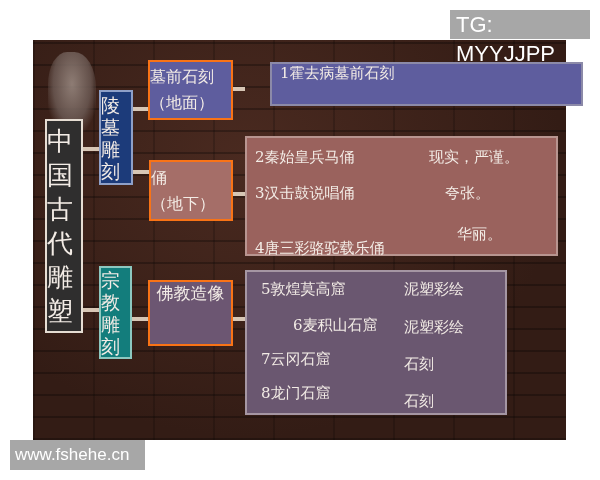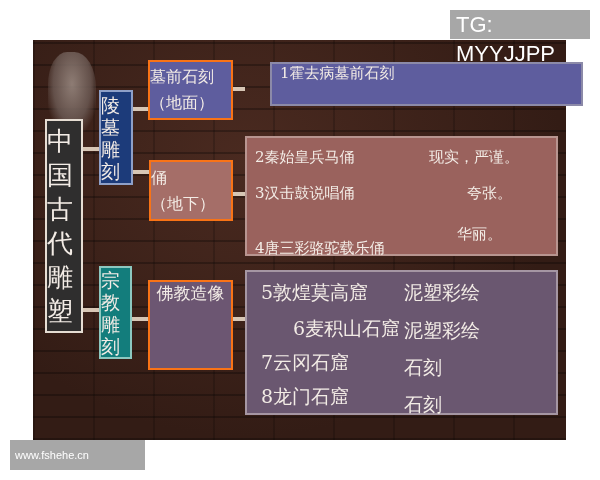--- a/index.html
+++ b/index.html
@@ -16,29 +16,29 @@
   .box{position:absolute;box-sizing:border-box;border:2px solid #f97316;color:#f3ece6;
     display:flex;align-items:flex-start;justify-content:center;text-align:center;}
   .vert{flex-direction:column;line-height:1.1;}
   .root{left:45px;top:119px;width:38px;height:214px;background:#2f2e2e;font-size:26px;border-color:#e6ddd3;}
   .root span{display:block;line-height:34px;}
   .tomb{left:99px;top:90px;width:34px;height:95px;background:#1c3b7a;font-size:19px;border-color:#8ea0c8;}
   .tomb span,.relig span{display:block;line-height:22px;}
   .relig{left:99px;top:266px;width:33px;height:93px;background:#137d7c;font-size:19px;border-color:#8cc8c0;}
   .n-ground{left:148px;top:60px;width:85px;height:60px;background:#5e5d9e;font-size:16px;flex-direction:column;line-height:26px;}
   .n-under{left:149px;top:160px;width:84px;height:61px;background:#a56e68;font-size:16px;flex-direction:column;line-height:26px;}
-  .n-buddha{left:148px;top:280px;width:85px;height:90px;background:#6c5672;font-size:17px;}
+  .n-buddha{left:148px;top:280px;width:85px;height:66px;background:#6c5672;font-size:17px;}
   .d-ground{left:245px;top:62px;width:313px;height:44px;background:#5e5d9e;border-color:#8c8aa8;font-size:15px;justify-content:flex-start;padding-left:8px;margin-left:25px;}
   .d-under{left:245px;top:136px;width:313px;height:120px;background:#9a625d;border-color:#b89590;font-size:15px;display:block;padding:1px;}
-  .d-buddha{left:245px;top:270px;width:313px;height:145px;background:#6a5770;border-color:#a596a3;font-size:19px;display:block;padding:0;}
+  .d-buddha{left:245px;top:270px;width:262px;height:145px;background:#6a5770;border-color:#a596a3;font-size:15px;display:block;padding:0;}
   .row{position:absolute;white-space:nowrap;}
   .line{position:absolute;background:#d7c6b5;height:4px;}
   .wm{position:absolute;background:#a7a7a7;color:#ffffff;font-family:"Liberation Sans","DejaVu Sans",sans-serif;}
   .wm-tg{left:450px;top:10px;width:140px;height:29px;font-size:22px;line-height:29px;padding-left:6px;box-sizing:border-box;}
-  .wm-url{left:10px;top:440px;width:135px;height:30px;font-size:11px;line-height:30px;padding-left:5px;box-sizing:border-box;overflow:hidden;}
+  .wm-url{left:10px;top:440px;width:135px;height:30px;font-size:17px;line-height:30px;padding-left:5px;box-sizing:border-box;overflow:hidden;}
 </style>
 </head>
 <body>
 
 <div class="panel"></div>
 <div class="statue"></div>
 
 <div class="line" style="left:83px;top:147px;width:16px;"></div>
 <div class="line" style="left:83px;top:308px;width:16px;"></div>
 <div class="line" style="left:133px;top:107px;width:15px;"></div>
@@ -83,21 +83,21 @@
 </div>
 
 <div class="box d-ground">
   <span>1霍去病墓前石刻</span>
 </div>
 
 <div class="box d-under">
   <span class="row" style="left:8px;top:10px;">2秦始皇兵马俑</span>
   <span class="row" style="left:182px;top:10px;">现实，严谨。</span>
   <span class="row" style="left:8px;top:46px;">3汉击鼓说唱俑</span>
-  <span class="row" style="left:220px;top:46px;">夸张。</span>
+  <span class="row" style="left:198px;top:46px;">夸张。</span>
   <span class="row" style="left:8px;top:101px;">4唐三彩骆驼载乐俑</span>
   <span class="row" style="left:210px;top:87px;">华丽。</span>
 </div>
 
 <div class="box d-buddha">
   <span class="row" style="left:14px;top:8px;">5敦煌莫高窟</span>
   <span class="row" style="left:157px;top:8px;">泥塑彩绘</span>
   <span class="row" style="left:14px;top:44px;margin-left:32px;">6麦积山石窟</span>
   <span class="row" style="left:157px;top:46px;">泥塑彩绘</span>
   <span class="row" style="left:14px;top:78px;">7云冈石窟</span>

